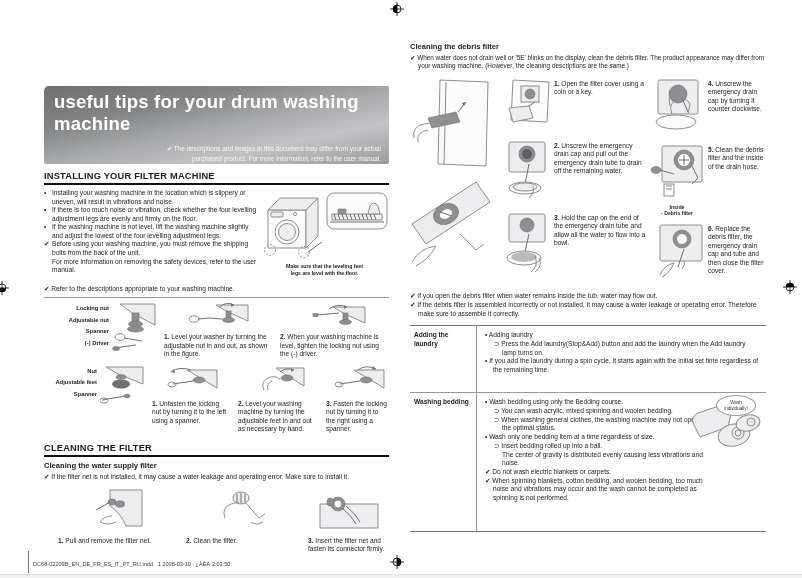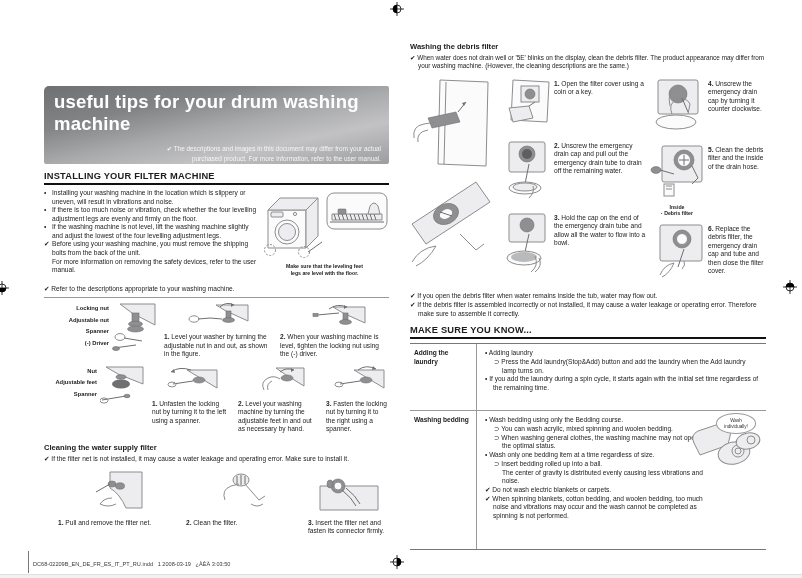--- a/index.html
+++ b/index.html
@@ -308,20 +308,21 @@
             <path class="lnd" d="M28 4 Q36 -2 46 3"></path>
             <path d="M46 3 l-3 -3 l-1 4 z" fill="#6f6f71"></path>
             <path class="lnd" d="M10 18 L30 15"></path>
             <ellipse class="ln" cx="9" cy="18.5" rx="4" ry="2.4"></ellipse>
           </svg>
         </div>
         <div class="steptext"><b>3.</b> <span>Fasten the locking nut by turning it to the right using a spanner.</span></div>
       </div>
     </div>
 
+    <div class="h1">CLEANING THE FILTER</div>
     <div class="sub">Cleaning the water supply filter</div>
     <div class="note">✔ If the filter net is not installed, it may cause a water leakage and operating error. Make sure to install it.</div>
 
     <div class="flexrow" style="margin-top:6px;">
       <div class="wf-step" style="flex:0 0 118px;padding-left:14px;">
         <div class="pic">
           <svg width="54" height="42" viewBox="0 0 54 42">
             <path class="f" d="M20 2 L52 2 L52 38 L36 38 Q30 24 20 18 Z"></path>
             <ellipse class="d" cx="22" cy="14" rx="4" ry="3"></ellipse>
             <ellipse class="d" cx="30" cy="16" rx="4.5" ry="3.2"></ellipse>
@@ -358,21 +359,21 @@
             <path class="lnd" d="M28 18 Q38 26 42 34"></path>
           </svg>
         </div>
         <div class="steptext"><b>3.</b> <span>Insert the filter net and fasten its connector firmly.</span></div>
       </div>
     </div>
   </div>
 
   <div class="col col-r">
 
-    <div class="sub">Washing the debris filter</div>
+    <div class="sub">Cleaning the debris filter</div>
     <div class="note" style="font-size:6.4px;margin-bottom:7px;">✔ When water does not drain well or '5E' blinks on the display, clean the debris filter. The product appearance may differ from your washing machine. (However, the cleaning descriptions are the same.)</div>
 
     <div class="debris-grid">
       <div class="dg-big">
         <span>
           <svg width="82" height="92" viewBox="0 0 82 92">
             <path class="fw" d="M30 2 L78 4 L76 88 L28 86 Z"></path>
             <line class="ln" x1="36" y1="4" x2="34" y2="86"></line>
             <path class="d" d="M18 40 L46 34 L50 44 L22 50 Z"></path>
             <path class="lnd" d="M48 34 L56 24"></path>
@@ -484,21 +485,20 @@
             </svg>
           </div>
           <div class="steptext"><b>6.</b> <span>Replace the debris filter, the emergency drain cap and tube and then close the filter cover.</span></div>
         </div>
       </div>
     </div>
 
     <div class="note" style="margin-bottom:1px;">✔ If you open the debris filter when water remains inside the tub, water may flow out.</div>
     <div class="note" style="margin-bottom:7px;">✔ If the debris filter is assembled incorrectly or not installed, it may cause a water leakage or operating error. Therefore make sure to assemble it correctly.</div>
 
-    <div class="h1">MAKE SURE YOU KNOW...</div>
 
     <div class="ms-table">
       <div class="ms-row" style="min-height:66px;">
         <div class="ms-title">Adding the laundry</div>
         <div class="ms-body ms-body0">
           <div class="li">• Adding laundry</div>
           <div class="li l1">⊃ Press the Add laundry(Stop&amp;Add) button and add the laundry when the Add laundry lamp turns on.</div>
           <div class="li">• If you add the laundry during a spin cycle, it starts again with the initial set time regardless of the remaining time.</div>
         </div>
       </div>

